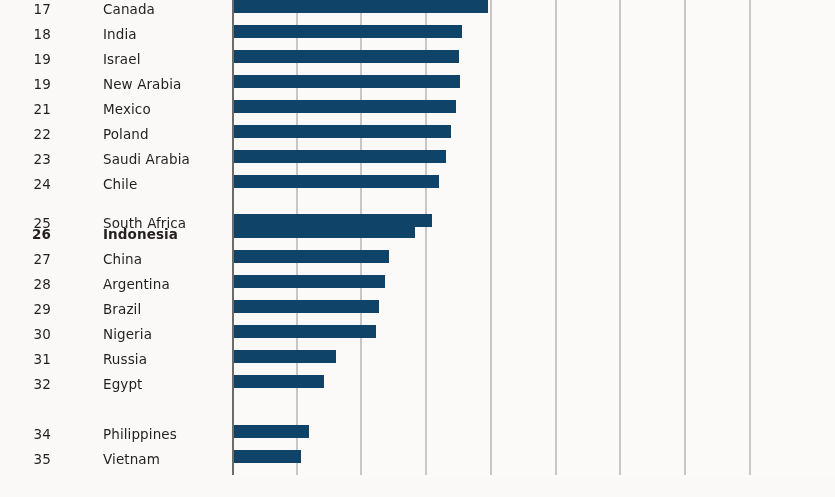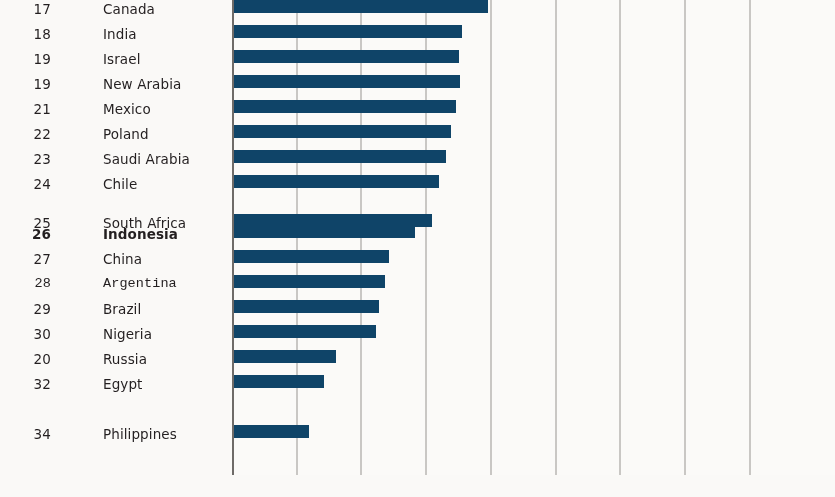--- a/index.html
+++ b/index.html
@@ -183,47 +183,52 @@
       <div class="row" style="top: 222px; font-weight: bold;">
         <div class="rank">26</div>
         <div class="country">Indonesia</div>
         <div class="bar" style="width: 181.807px; background: rgb(15, 68, 104);"></div>
       </div>
       <div class="row" style="top: 247px;">
         <div class="rank">27</div>
         <div class="country">China</div>
         <div class="bar" style="width: 155.927px; background: rgb(15, 68, 104);"></div>
       </div>
-      <div class="row" style="top: 272px; font-family: Liberation Mono, monospace;">
+      <div class="row" style="top: 272px;">
         <div class="rank">28</div>
         <div class="country">Argentina</div>
         <div class="bar" style="width: 152.045px; background: rgb(15, 68, 104);"></div>
       </div>
       <div class="row" style="top: 297px; padding-left: 46px;">
         <div class="rank">29</div>
         <div class="country">Brazil</div>
         <div class="bar" style="width: 146.222px; background: rgb(15, 68, 104);"></div>
       </div>
       <div class="row" style="top: 322px;">
         <div class="rank">30</div>
         <div class="country">Nigeria</div>
         <div class="bar" style="width: 142.987px; background: rgb(15, 68, 104);"></div>
       </div>
       <div class="row" style="top: 347px;">
-        <div class="rank">20</div>
+        <div class="rank">31</div>
         <div class="country">Russia</div>
         <div class="bar" style="width: 102.873px; background: rgb(15, 68, 104);"></div>
       </div>
       <div class="row" style="top: 372px;">
         <div class="rank">32</div>
         <div class="country">Egypt</div>
         <div class="bar" style="width: 91.227px; background: rgb(15, 68, 104);"></div>
       </div>
       <div class="row" style="top: 422px;">
         <div class="rank">34</div>
         <div class="country">Philippines</div>
         <div class="bar" style="width: 75.699px; background: rgb(15, 68, 104);"></div>
       </div>
+      <div class="row" style="top: 447px;">
+        <div class="rank">35</div>
+        <div class="country">Vietnam</div>
+        <div class="bar" style="width: 67.935px; background: rgb(15, 68, 104);"></div>
+      </div>
     </div>
 
   <div id="bottom-strip"></div>
 
 </div>
 
 </body></html>

